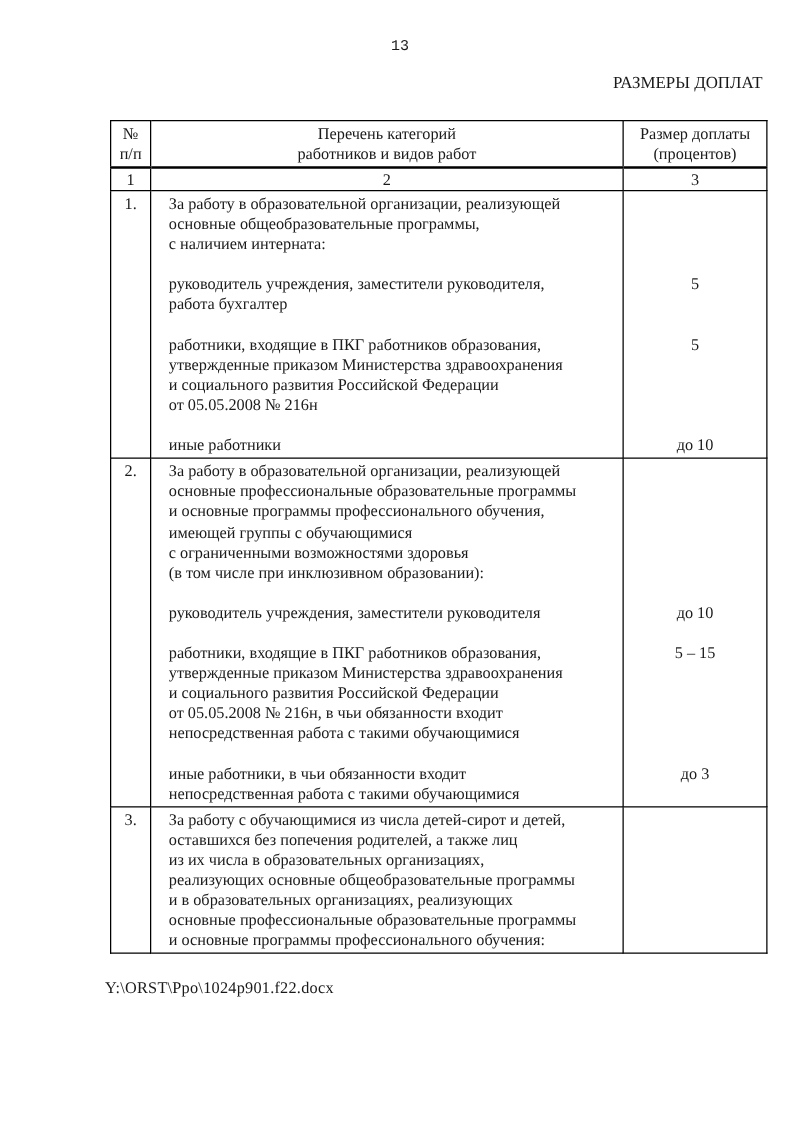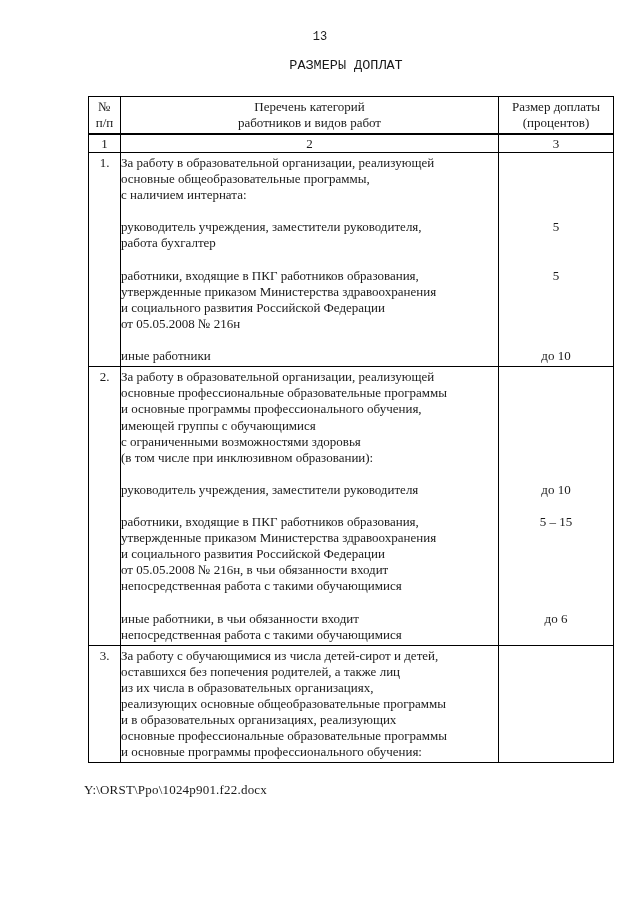--- a/index.html
+++ b/index.html
@@ -18,21 +18,21 @@
   }
 
   .content { margin: 0 30px 0 82px; font-size: 13.5px; line-height: 16.5px; }
 
   .para { margin-top: 13px; }
   .para-l1 { text-indent: 44px; text-align: justify; text-align-last: justify; }
   .para-l2 { text-align: left; }
 
   .table-ref { margin-top: 2px; text-align: right; }
 
-  .doc-title  { margin-top: 14px; text-align: center; font-size: 13.5px; line-height: 16px; font-family: Liberation Mono, monospace; }
+  .doc-title  { margin-top: 14px; text-align: right; font-size: 13.5px; line-height: 16px; }
   .doc-subtitle { text-align: center; font-size: 13.5px; line-height: 16px; }
 
   table.doc-table {
     --lh: 16.1px;
     margin-left: 88px; margin-top: 22px;
     width: 525px;
     border-collapse: collapse; table-layout: fixed;
     font-size: 13px; color: #1a1a1a;
   }
   .doc-table th, .doc-table td {
@@ -50,21 +50,21 @@
   .doc-table tr.numrow td {
     height: 17px; line-height: 15px;
     text-align: center; vertical-align: middle;
   }
   .doc-table td.c1 {
     text-align: center; vertical-align: top;
     padding-top: 2px; line-height: var(--lh);
   }
   .doc-table td.c2 {
     vertical-align: top;
-    padding: 2px 3px 2px 0;
+    padding: 2px 3px 2px 14px;
   }
   .seg { white-space: pre-line; line-height: var(--lh); text-align: left; }
   .seg + .seg { margin-top: var(--lh); }
   .doc-table td.c3 { position: relative; vertical-align: top; }
   .val {
     position: absolute; left: 0; width: 100%;
     text-align: center; line-height: var(--lh);
   }
 
   .footer {
@@ -142,21 +142,21 @@
 утвержденные приказом Министерства здравоохранения
 и социального развития Российской Федерации
 от 05.05.2008 № 216н, в чьи обязанности входит
 непосредственная работа с такими обучающимися</div>
           <div class="seg">иные работники, в чьи обязанности входит
 непосредственная работа с такими обучающимися</div>
         </td>
         <td class="c3">
           <span class="val" style="top: calc(2px + 7 * var(--lh));">до 10</span>
           <span class="val" style="top: calc(2px + 9 * var(--lh));">5 – 15</span>
-          <span class="val" style="top: calc(2px + 15 * var(--lh));">до 6</span>
+          <span class="val" style="top: calc(2px + 15 * var(--lh));">до 3</span>
         </td>
       </tr>
       <tr>
         <td class="c1">3.</td>
         <td class="c2">
           <div class="seg">За работу с обучающимися из числа детей-сирот и детей,
 оставшихся без попечения родителей, а также лиц
 из их числа в образовательных организациях,
 реализующих основные общеобразовательные программы
 и в образовательных организациях, реализующих

